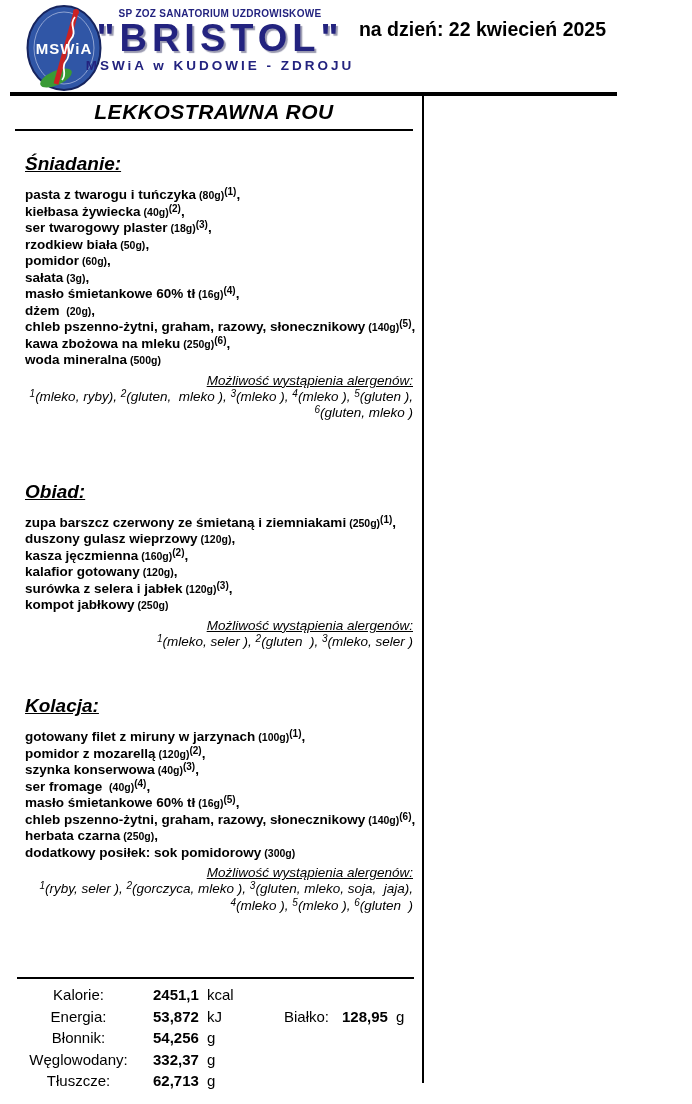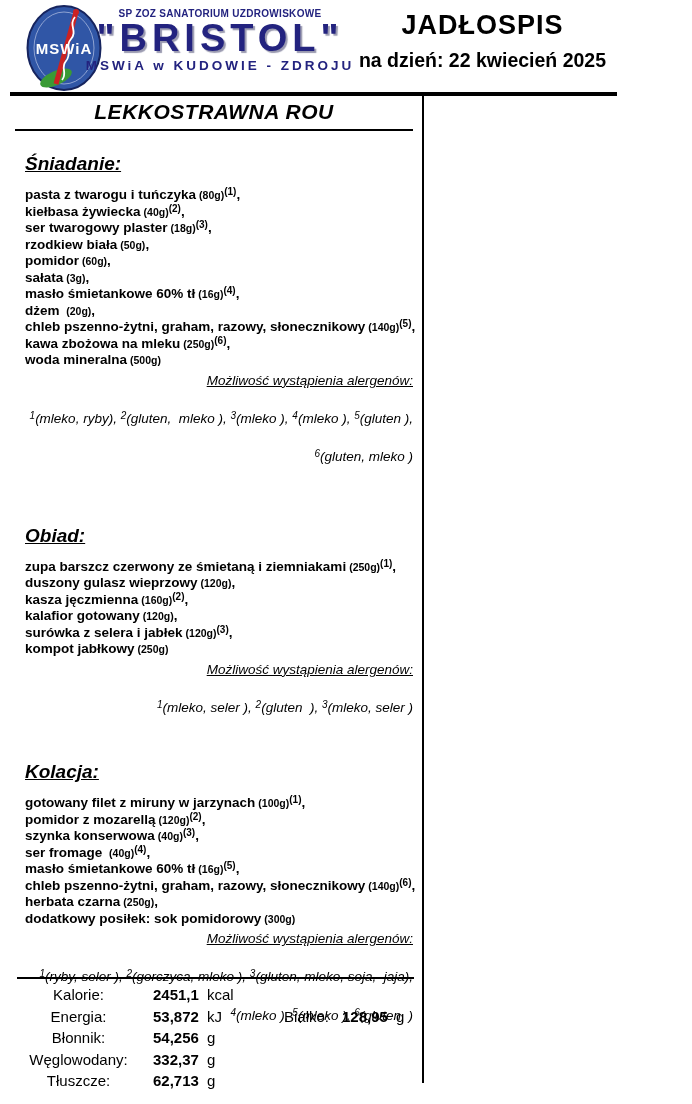--- a/index.html
+++ b/index.html
@@ -29,21 +29,21 @@
   .meal-1{margin-top:47px;}
   .meal-2{margin-top:33px;}
   .meal-items{padding-left:10px;}
   .menu-item{font-weight:bold;font-size:13.5px;line-height:16.5px;white-space:nowrap;}
   .item-name{white-space:pre;}
   .item-weight{font-size:10.5px;margin-left:3px;white-space:pre;}
   .item-sup{font-size:10px;vertical-align:4px;line-height:0;}
   .item-tail{font-size:13.5px;}
   .allergens{text-align:right;margin-top:4px;}
   .allergens-heading{font-style:italic;text-decoration:underline;font-size:13.5px;line-height:16px;}
-  .allergen-line{font-style:italic;font-size:13.5px;line-height:16.5px;margin-top:22px;}
+  .allergen-line{font-style:italic;font-size:13.5px;line-height:16.5px;}
   .allergen-line span{white-space:pre;}
   .allergen-line sup{font-size:10px;vertical-align:4px;line-height:0;}
 
   
   .nutrition{position:absolute;left:17px;top:977px;width:397px;border-top:2px solid #000;padding-top:7px;}
   .n-row{display:flex;align-items:baseline;height:21.5px;font-size:15px;}
   .n-label{width:123px;text-align:center;white-space:nowrap;}
   .n-value{margin-left:13px;font-weight:bold;min-width:52px;white-space:nowrap;}
   .n-unit{margin-left:2px;white-space:nowrap;}
   .n-extra{display:flex;align-items:baseline;margin-left:62px;}
@@ -65,21 +65,20 @@
         <circle cx="50" cy="7" r="3" fill="#cc2222"></circle>
         <text x="38" y="49" text-anchor="middle" font-family="Liberation Sans, sans-serif" font-size="15" font-weight="bold" fill="#ffffff" letter-spacing="1">MSWiA</text>
       </svg>
     </div>
     <div class="org-block">
       <div class="org-line1">SP ZOZ SANATORIUM UZDROWISKOWE</div>
       <div class="org-name">"BRISTOL"</div>
       <div class="org-line3">MSWiA w KUDOWIE - ZDROJU</div>
     </div>
     <div class="title-block">
-      <div class="doc-title">JADŁOSPIS</div>
       <div class="doc-date">na dzień: 22 kwiecień 2025</div>
     </div>
   </header>
 
   <div class="header-rule"></div>
   <div class="v-divider"></div>
 
   <main class="left-col">
     <h1 class="diet-title">LEKKOSTRAWNA ROU</h1>
     <div id="meals">

